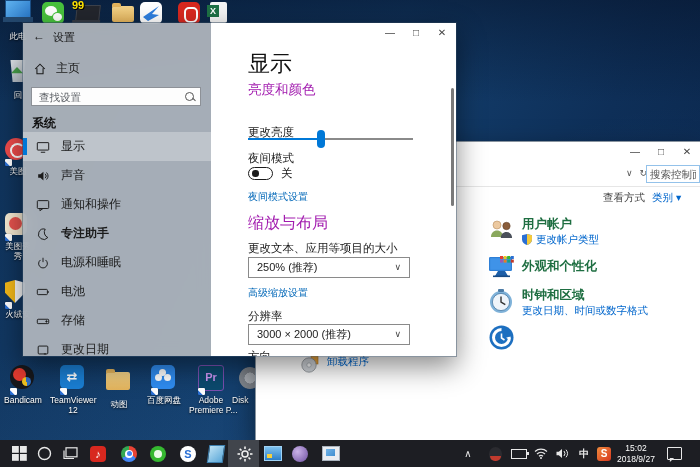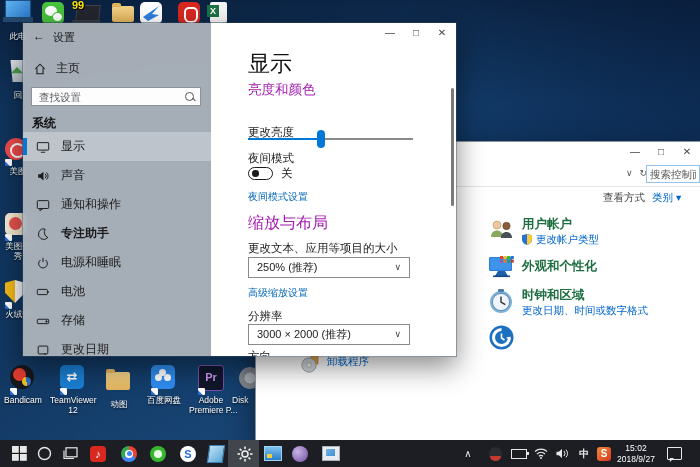--- a/index.html
+++ b/index.html
@@ -44,21 +44,21 @@
   .a-mxx{width:22px;height:22px;background:#f6ead2;border-radius:5px;position:relative;}
   .a-mxx:before{content:"";position:absolute;left:4px;top:4px;width:13px;height:13px;background:#e8544f;border-radius:50%;}
   .a-shield{width:20px;height:23px;background:linear-gradient(90deg,#f3b818 50%,#f8f8f8 50%);
     clip-path:polygon(50% 0,100% 12%,100% 55%,50% 100%,0 55%,0 12%);}
   .a-bandicam{width:24px;height:24px;background:#17181c;border-radius:50%;position:relative;}
   .a-bandicam:before{content:"";position:absolute;left:3px;top:3px;width:13px;height:13px;background:#e23b30;border-radius:50%;}
   .a-bandicam:after{content:"";position:absolute;right:3px;bottom:3px;width:9px;height:9px;background:conic-gradient(#2f6fc4 0 50%,#f0c320 50%);border-radius:50%;}
   .a-tv{width:24px;height:24px;background:#1a7fd4;border-radius:5px;color:#fff;font-size:13px;font-weight:bold;text-align:center;line-height:24px;}
   .a-baidu{width:24px;height:24px;background:#2f8cf0;border-radius:5px;position:relative;}
   .a-baidu:before{content:"";position:absolute;left:4px;top:9px;width:7px;height:7px;background:#fff;border-radius:50%;box-shadow:9px 0 0 #fff,4px -5px 0 #fff;}
-  .a-pr{width:24px;height:24px;background:#0f172a;border:1px solid #7a4fb0;border-radius:3px;color:#cf96f5;
+  .a-pr{width:24px;height:24px;background:#0c4a6e;border:1px solid #7a4fb0;border-radius:3px;color:#cf96f5;
     font-size:11px;font-weight:bold;text-align:center;line-height:22px;}
   .a-gear-gray{width:22px;height:22px;background:radial-gradient(circle,#b9bec5 35%,#888e96 36% 70%,#6e747c 71%);border-radius:50%;}
   
   .window{position:absolute;background:#fff;border:1px solid rgba(40,60,80,.55);
     box-shadow:0 10px 26px rgba(0,0,0,.45);}
   .wctl{position:absolute;top:0;right:1px;display:flex;}
   .wctl span{width:26px;height:20px;text-align:center;line-height:19px;font-size:10px;color:#444;cursor:pointer;}
   
   #settings{left:22px;top:22px;width:433px;height:333px;z-index:10;overflow:hidden;background:transparent;}
   #s-side{position:absolute;left:0;top:0;width:188px;height:100%;

